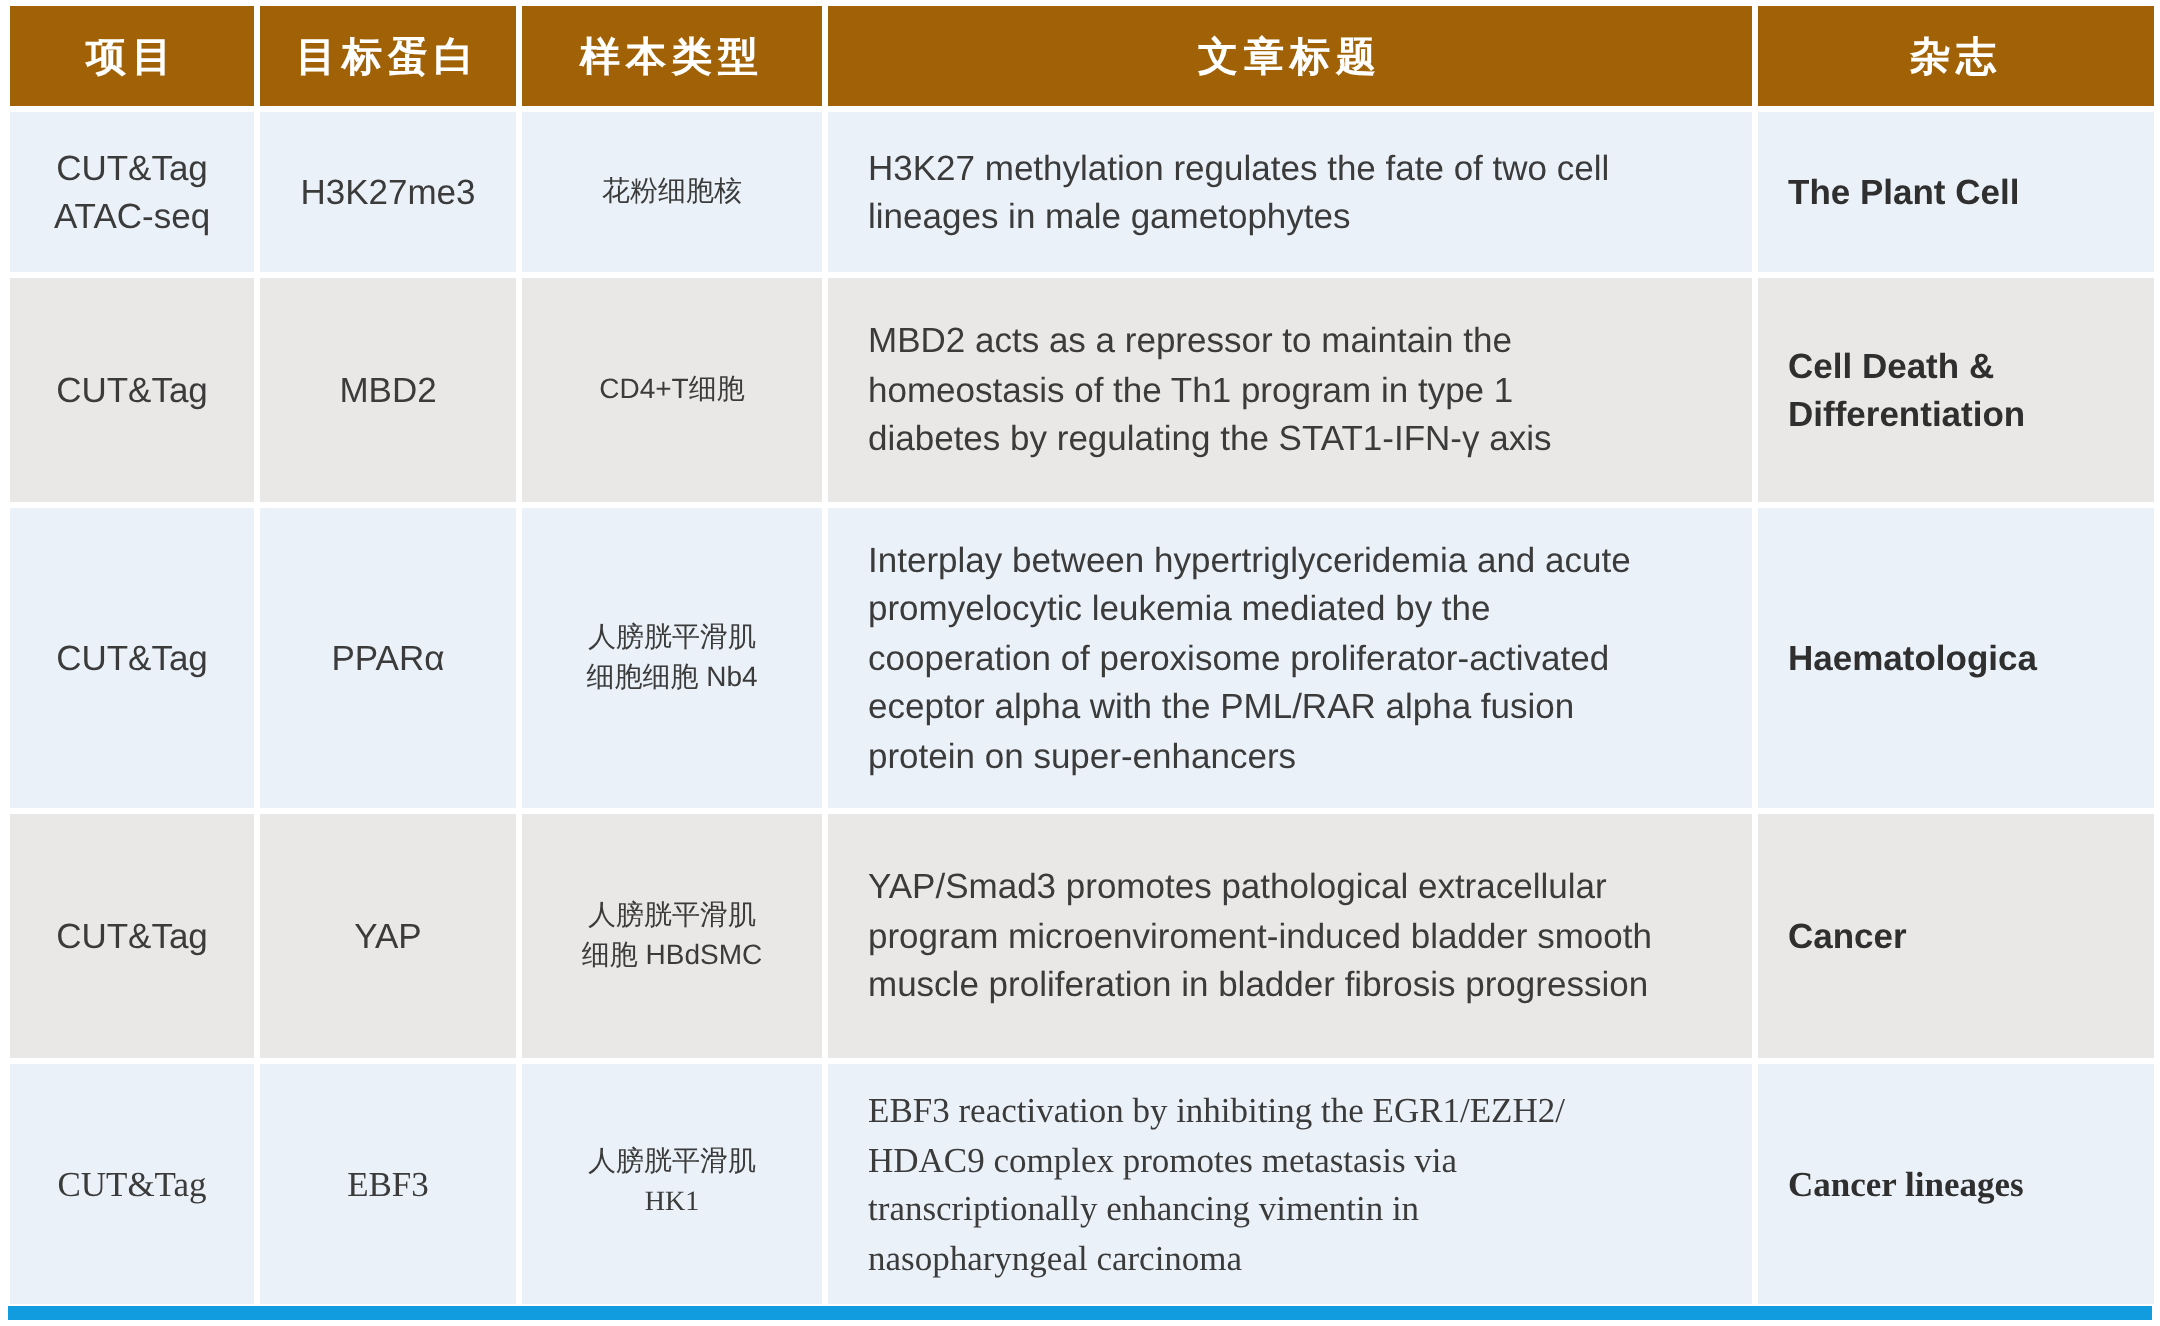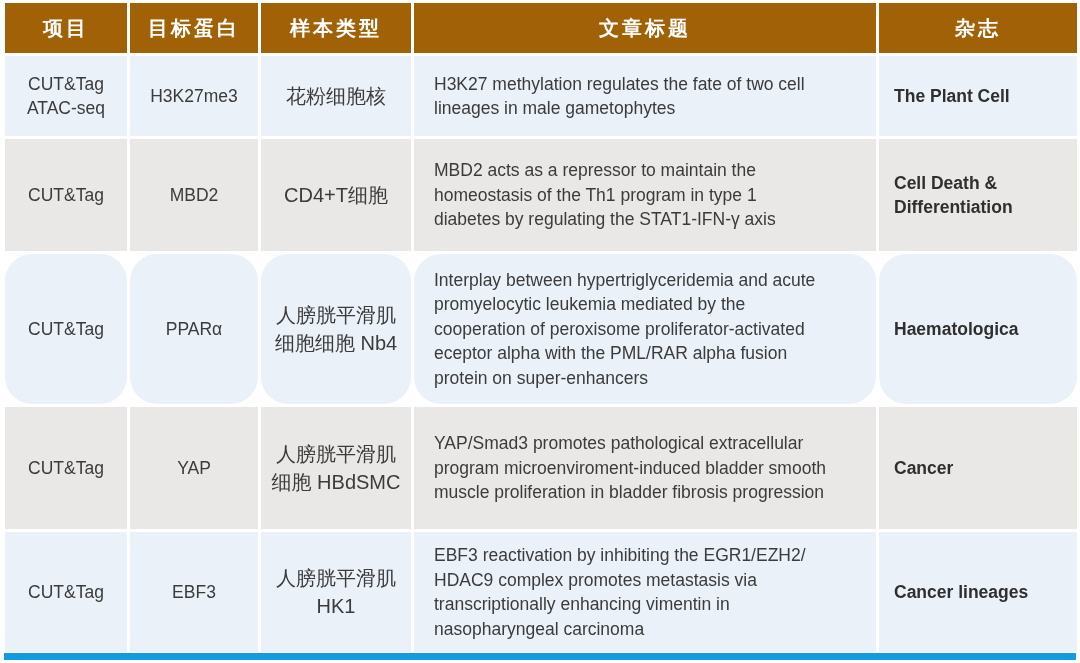--- a/index.html
+++ b/index.html
@@ -46,25 +46,25 @@
     vertical-align: middle;
     text-align: center;
     white-space: pre-line;
     padding: 4px 6px;
   }
   tbody tr:nth-child(odd) td { background: #EAF1F8; }
   tbody tr:nth-child(even) td { background: #E9E8E6; }
 
   tbody tr:nth-child(1) td { height: 72px; }
   tbody tr:nth-child(2) td { height: 104px; }
-  tbody tr:nth-child(3) td { height: 142px; border-radius: 27px; }
+  tbody tr:nth-child(3) td { height: 142px; }
   tbody tr:nth-child(4) td { height: 114px; }
-  tbody tr:nth-child(5) td { height: 112px; }
+  tbody tr:nth-child(5) td { height: 112px; font-family: Liberation Serif, serif; }
 
-  td.c-sample { font-size: 20px; margin-top: 28px; }
+  td.c-sample { font-size: 14px; margin-top: 28px; }
   td.c-title {
     text-align: left;
     padding-left: 20px;
     padding-right: 25px;
   }
   td.c-journal {
     text-align: left;
     padding-left: 15px;
     padding-right: 22px;
     font-weight: bold;

